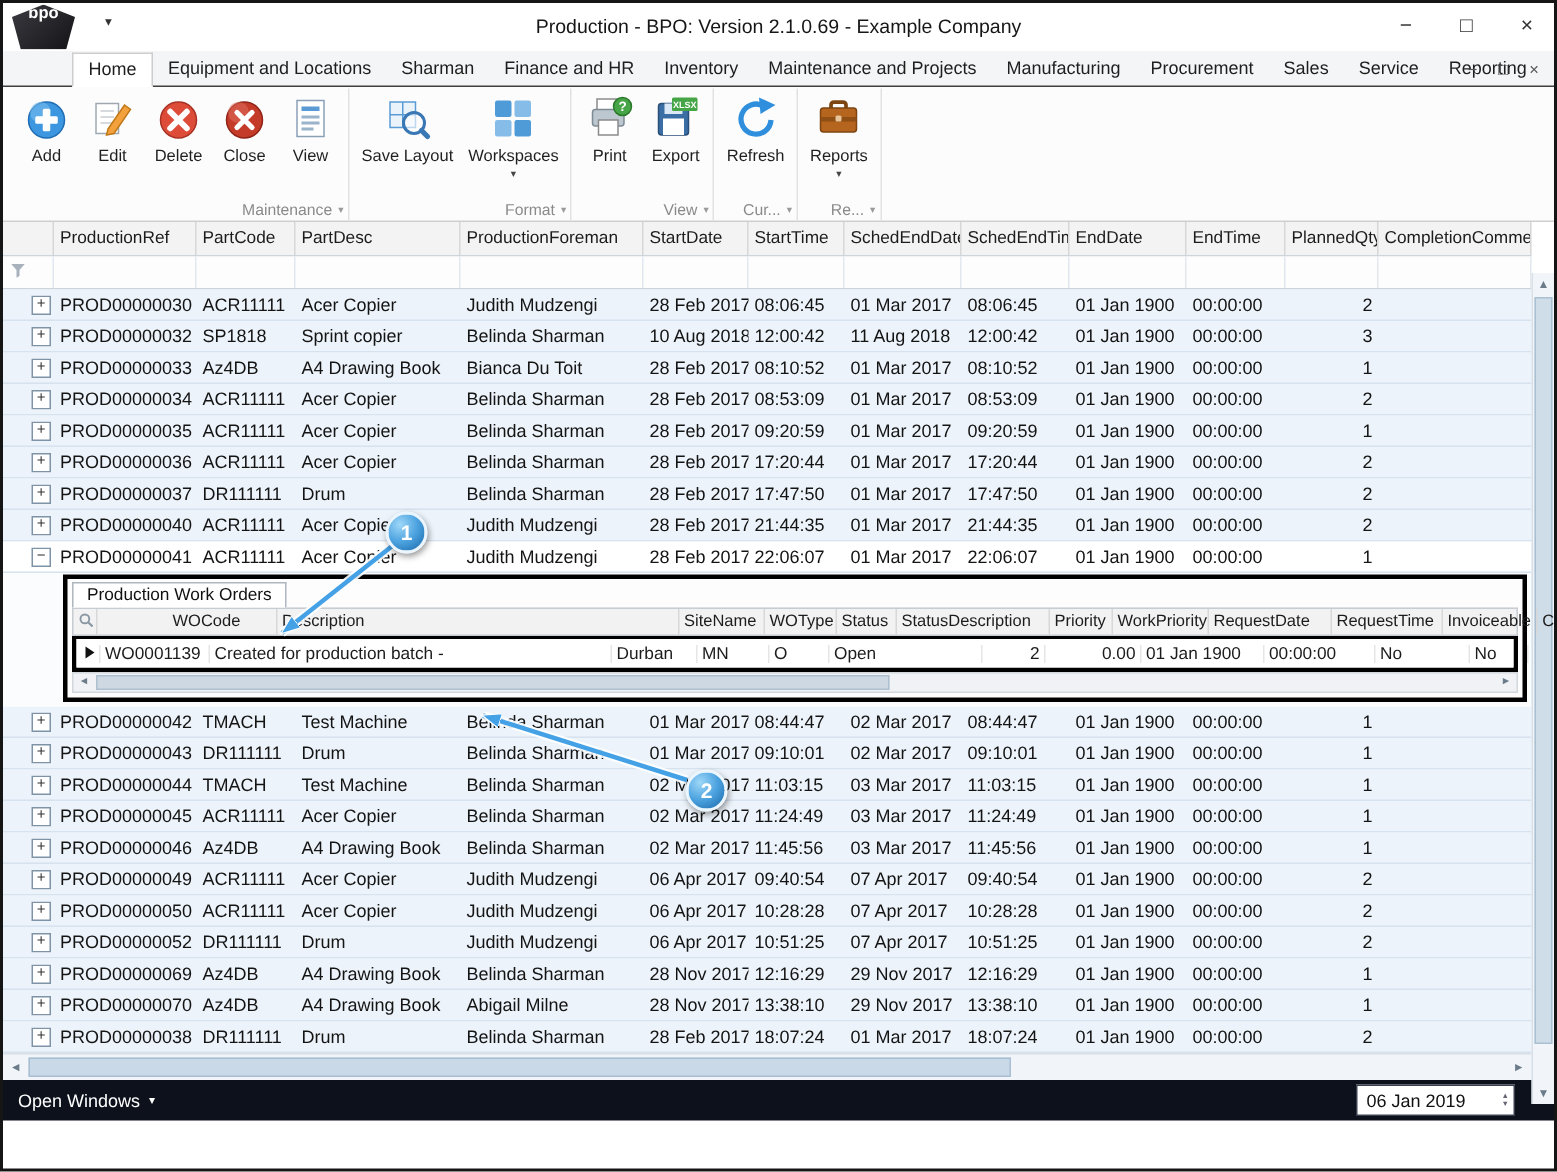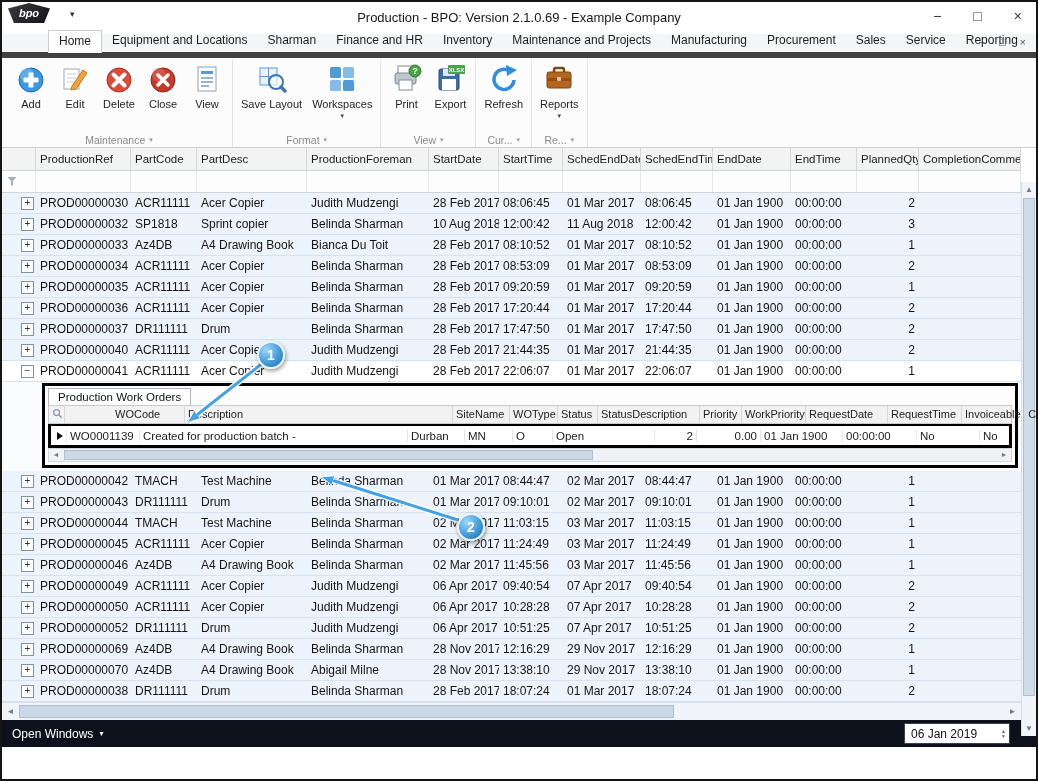--- a/index.html
+++ b/index.html
@@ -1,38 +1,38 @@
 <!DOCTYPE html>
 <html><head>
 <meta charset="utf-8">
 <style>
   html,body{margin:0;padding:0;background:#888;}
   .window{position:relative;width:1038px;height:781px;background:#fff;border:2px solid #151515;box-sizing:border-box;font-family:"Liberation Sans",sans-serif;overflow:hidden;}
   
   .titlebar{height:32px;background:#fff;position:relative;}
-  .logo{position:absolute;left:6px;top:1px;width:42px;height:20px;background:linear-gradient(135deg,#3a3a40,#141418);clip-path:polygon(50% 0,100% 28%,86% 100%,14% 100%,0 28%);color:#fff;font-style:italic;font-weight:bold;font-size:11px;display:flex;align-items:center;justify-content:center;}
+  .logo{position:absolute;left:6px;top:1px;width:42px;height:30px;background:linear-gradient(135deg,#3a3a40,#141418);clip-path:polygon(50% 0,100% 28%,86% 100%,14% 100%,0 28%);color:#fff;font-weight:bold;font-size:11px;display:flex;justify-content:center;}
   .qat-caret{position:absolute;left:68px;top:7px;font-size:9px;color:#333;cursor:default;}
   .title{position:absolute;left:0;right:0;top:8px;text-align:center;font-size:13px;color:#161616;}
   .win-btns{position:absolute;right:14px;top:6px;display:flex;gap:32px;font-size:14px;color:#333;}
   .win-btns span{cursor:default;}
   
-  .tabrow{height:24px;background:#f4f5f6;border-bottom:6px solid #404040;position:relative;display:flex;align-items:flex-end;padding-left:46px;box-sizing:border-box;}
+  .tabrow{height:24px;background:#f4f5f6;border-bottom:1px solid #404040;position:relative;display:flex;align-items:flex-end;padding-left:46px;box-sizing:border-box;}
   .rtab{padding:3px 10px 4px 10px;font-size:12px;color:#1e1e1e;white-space:nowrap;cursor:default;}
   .rtab.sel{background:#fff;border:1px solid #cdcdcd;border-bottom:1px solid #fff;margin-bottom:-1px;}
   .tab-corner{position:absolute;right:10px;bottom:4px;display:flex;gap:14px;font-size:11px;color:#555;}
   
   .ribbon{height:90px;background:#fcfcfc;border-bottom:1px solid #cfcfcf;display:flex;padding:1px 0 0 4px;box-sizing:border-box;}
   .rgroup{display:flex;flex-direction:column;border-right:1px solid #e2e2e2;padding:0 3px;}
   .rbuttons{flex:1;display:flex;align-items:flex-start;}
   .rbtn{min-width:44px;padding:4px 5px 0 5px;height:70px;display:flex;flex-direction:column;align-items:center;font-size:11px;color:#1f1f1f;border-radius:2px;cursor:default;box-sizing:border-box;}
   .ric{width:32px;height:32px;flex:none;}
   .ric svg{width:32px;height:32px;display:block;}
   .rlabel{margin-top:3px;text-align:center;line-height:1.15;white-space:nowrap;}
   .rcaret{font-size:7px;color:#444;margin-top:1px;}
-  .rcaption{height:15px;font-size:10.5px;color:#8a8a8a;display:flex;align-items:center;justify-content:center;gap:4px;}
+  .rcaption{height:15px;font-size:10.5px;color:#8a8a8a;display:flex;align-items:center;justify-content:flex-end;gap:4px;}
   .capglyph{font-size:7px;color:#9a9a9a;}
   
   .groupby{height:34px;background:linear-gradient(to right,#bfc1c6 0%,#c7c9ce 55%,#c4bedb 76%,#ddd7ee 84%,#8478ab 92%,#6d6391 100%);display:flex;align-items:center;padding-left:12px;font-size:12px;color:#90919a;box-sizing:border-box;border-bottom:1px solid #a9a9af;}
   
   .gheader{display:flex;width:1019px;height:23px;background:#f3f3f3;border-bottom:1px solid #cdd5dc;box-sizing:border-box;}
   .hc{border-right:1px solid #d7d7d7;font-size:11.5px;color:#1c1c1c;padding:5px 4px 0 4px;box-sizing:border-box;white-space:nowrap;overflow:hidden;flex:none;}
   .gfilter{display:flex;width:1019px;height:22px;background:#fdfdfe;border-bottom:1px solid #cdd5dc;box-sizing:border-box;}
   .fc{border-right:1px solid #e2e8ee;box-sizing:border-box;flex:none;display:flex;align-items:center;padding-left:4px;}
   .grow{display:flex;width:1019px;height:21px;background:#ecf3fa;border-bottom:1px solid #d6e2ee;box-sizing:border-box;align-items:center;font-size:12px;color:#141414;}
   .grow.xrow{background:#ffffff;}

